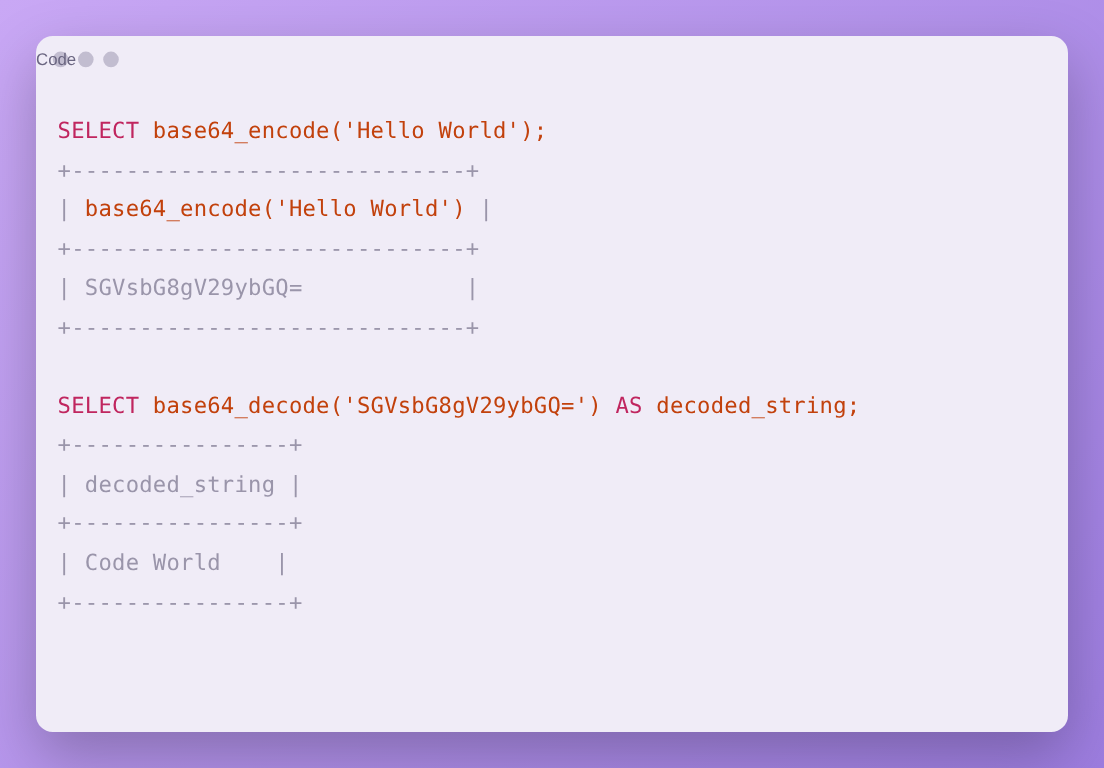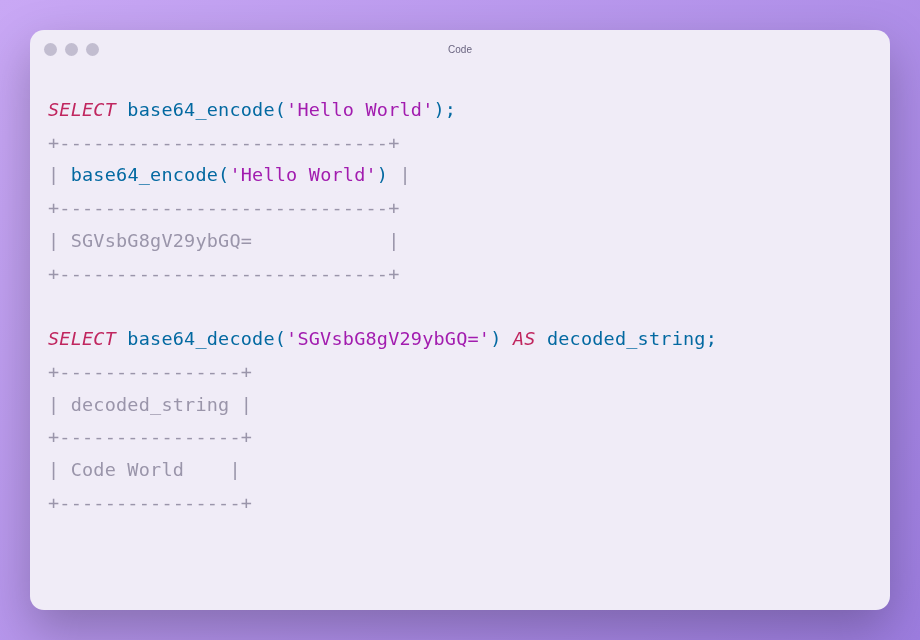--- a/index.html
+++ b/index.html
@@ -31,41 +31,41 @@
     }
     .dots { display: flex; gap: 8px; }
     .dot {
       width: 13px; height: 13px;
       border-radius: 50%;
       background: #c2bdd0;
     }
     .title {
       position: absolute;
       left: 0; right: 0;
-      text-align: center;
-      font-size: 10px;
+      text-align: left;
+      font-size: 14px;
       color: #6a6580;
       font-family: -apple-system, BlinkMacSystemFont, 'Segoe UI', sans-serif;
       font-weight: 400;
       pointer-events: none;
     }
     .code-area {
       flex: 1;
       padding: 26px 18px;
       font-size: 18.5px;
       line-height: 1.77;
       color: #3a3a45;
       white-space: pre;
       overflow: hidden;
       letter-spacing: 0.2px;
     }
-    .kw { color: #c0265f; font-style: italic; }
-    .str { color: #a21caf; }
+    .kw { color: #c0265f; }
+    .str { color: #c2410c; }
     .dim { color: #9a95aa; }
-    .fg { color: #0369a1; }
+    .fg { color: #c2410c; }
   </style>
 </head>
 <body>
 
 <div class="window">
   <div class="titlebar">
     <div class="dots">
       <div class="dot"></div>
       <div class="dot"></div>
       <div class="dot"></div>

